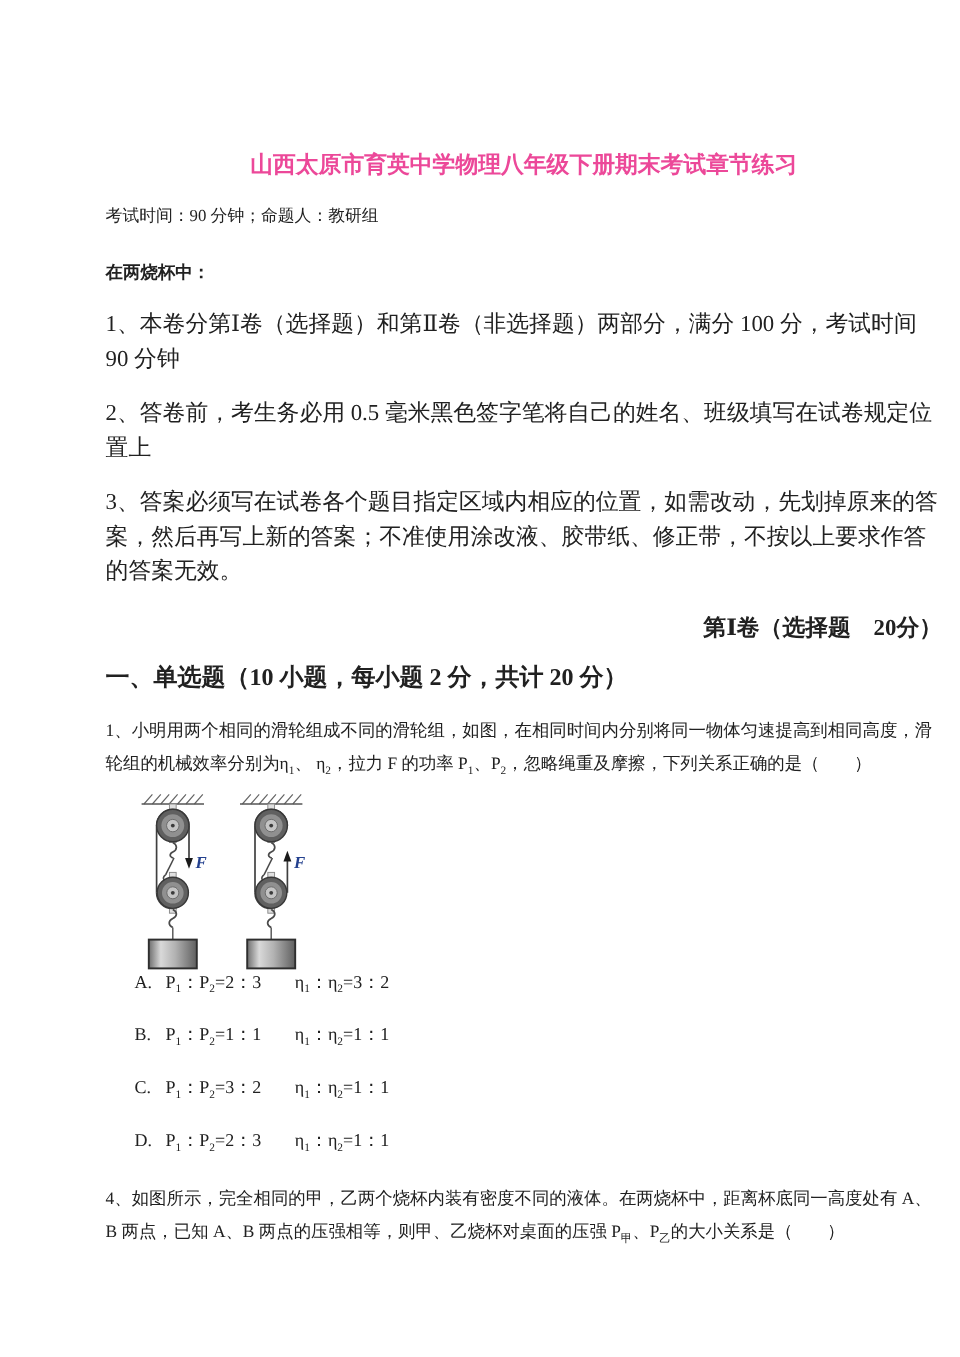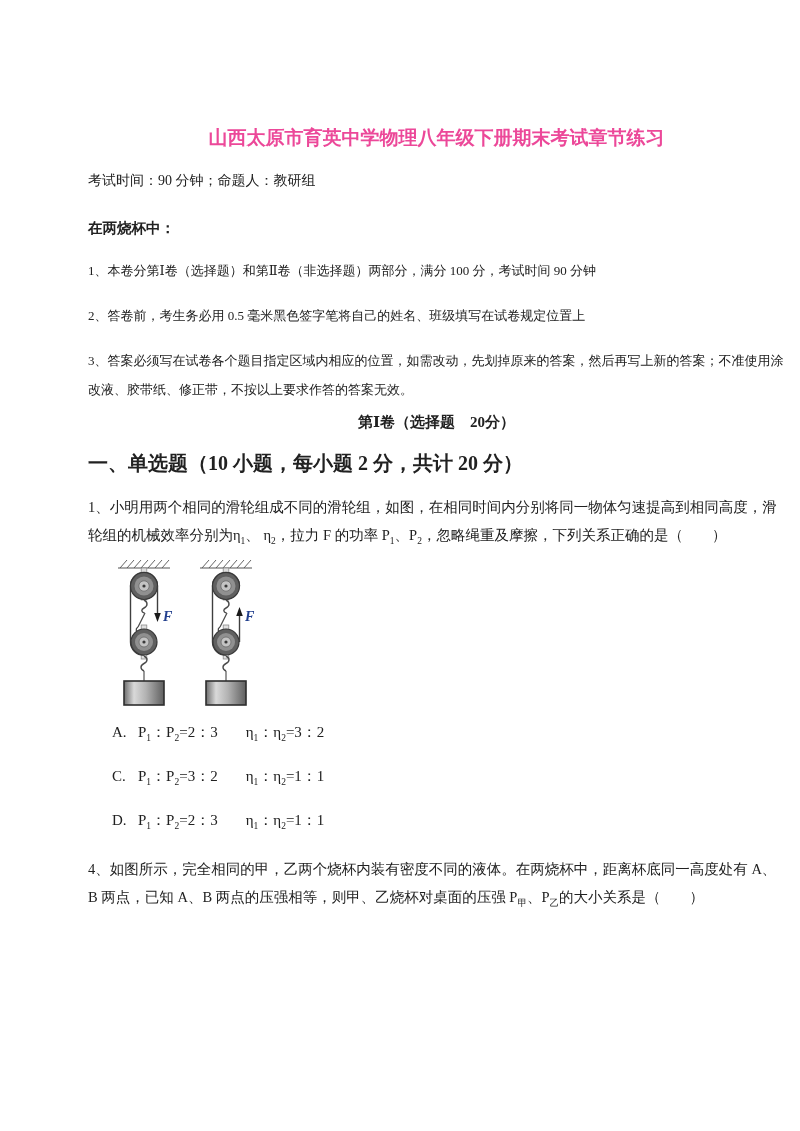--- a/index.html
+++ b/index.html
@@ -8,28 +8,28 @@
     font-family:"Liberation Serif","DejaVu Serif",serif;
     color:#212121;
   }
   .page{padding:126px 15px 0 88px;width:697px;}
   .title{
     margin:0;text-align:center;
     font-size:19px;font-weight:700;line-height:24px;color:#ec4899;
   }
   .subtitle{margin-top:21px;font-size:14px;line-height:20px;}
   .notice-label{margin-top:27px;font-size:14.5px;font-weight:700;line-height:20px;}
-  .note{margin:16px 0 0 0;font-size:13px;line-height:29px;}
+  .note{margin:16px 0 0 0;font-size:19px;line-height:29px;}
   .note:first-of-type{margin-top:18px;}
-  .section-title{margin:7px 0 0 0;text-align:center;font-size:15px;font-weight:700;line-height:22px;}
+  .section-title{margin:22px 0 0 0;text-align:right;font-size:19px;font-weight:700;line-height:22px;}
   .subsection-title{margin:20px 0 12px 0;font-size:20px;font-weight:700;line-height:20px;}
   .stem{margin:20px 0 0 0;font-size:14.5px;line-height:28px;}
   sub{font-size:9.5px;line-height:0;}
   .figure{margin:6px 0 0 22px;height:152px;}
-  .options{margin-top:16px;}
+  .options{margin-top:0;}
   .option{margin:0 0 26px 24px;font-size:15px;height:18px;white-space:nowrap;}
   .opt-letter{display:inline-block;min-width:26px;}
   .opt-eta{margin-left:28px;}
   .q2{margin-top:0;}
 </style>
 </head>
 <body>
 
 <div class="page">
 
@@ -114,20 +114,23 @@
         <text x="53" y="66" font-size="14" font-style="italic" font-weight="700" fill="#23408e">F</text>
       </g>
     </svg>
   </div>
 
   <div class="options">
     <div class="option">
       <span class="opt-letter">A.</span><span class="opt-p"><span>P</span><sub>1</sub><span>：P</span><sub>2</sub><span>=2：3</span></span><span class="opt-eta"><span>η</span><sub>1</sub><span>：η</span><sub>2</sub><span>=3：2</span></span>
     </div>
     <div class="option">
+      <span class="opt-letter">B.</span><span class="opt-p"><span>P</span><sub>1</sub><span>：P</span><sub>2</sub><span>=1：1</span></span><span class="opt-eta"><span>η</span><sub>1</sub><span>：η</span><sub>2</sub><span>=1：1</span></span>
+    </div>
+    <div class="option">
       <span class="opt-letter">C.</span><span class="opt-p"><span>P</span><sub>1</sub><span>：P</span><sub>2</sub><span>=3：2</span></span><span class="opt-eta"><span>η</span><sub>1</sub><span>：η</span><sub>2</sub><span>=1：1</span></span>
     </div>
     <div class="option">
       <span class="opt-letter">D.</span><span class="opt-p"><span>P</span><sub>1</sub><span>：P</span><sub>2</sub><span>=2：3</span></span><span class="opt-eta"><span>η</span><sub>1</sub><span>：η</span><sub>2</sub><span>=1：1</span></span>
     </div>
   </div>
 
   <p class="stem q2"><span>4、如图所示，完全相同的甲，乙两个烧杯内装有密度不同的液体。在两烧杯中，距离杯底同一高度处有 A、B 两点，已知 A、B 两点的压强相等，则甲、乙烧杯对桌面的压强 P</span><sub>甲</sub><span>、P</span><sub>乙</sub><span>的大小关系是（　　）</span></p>
 
 </div>

